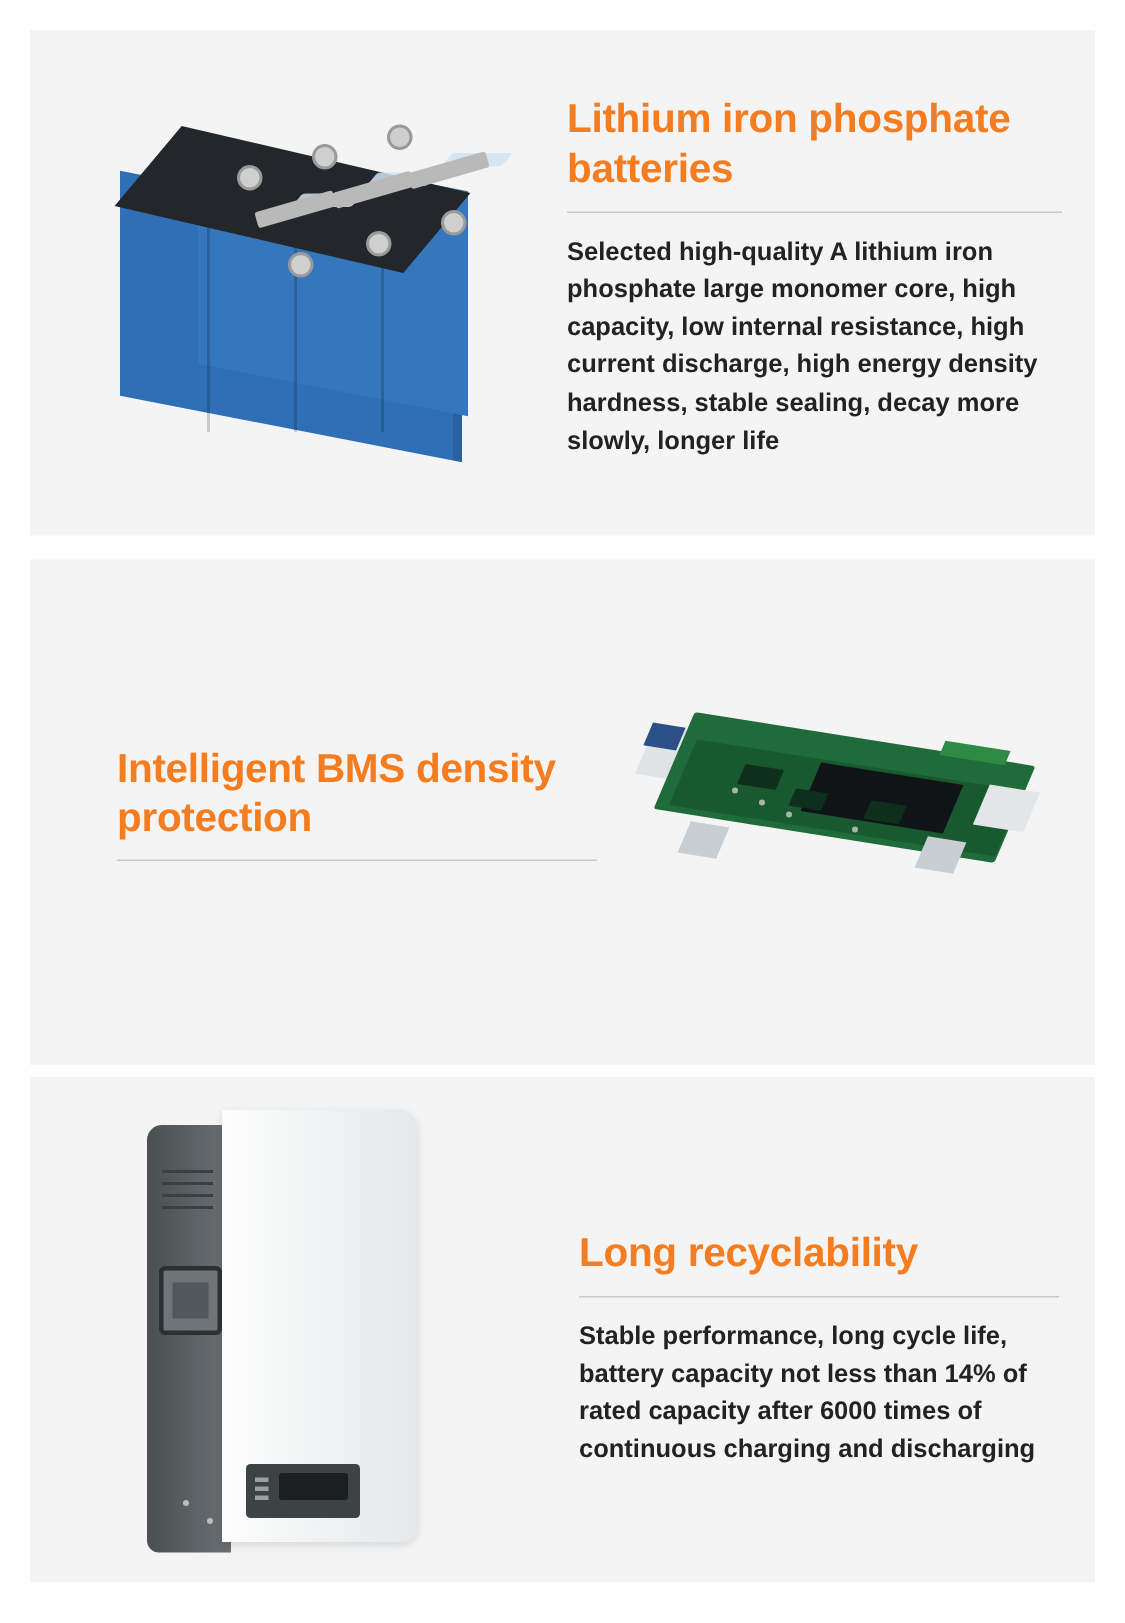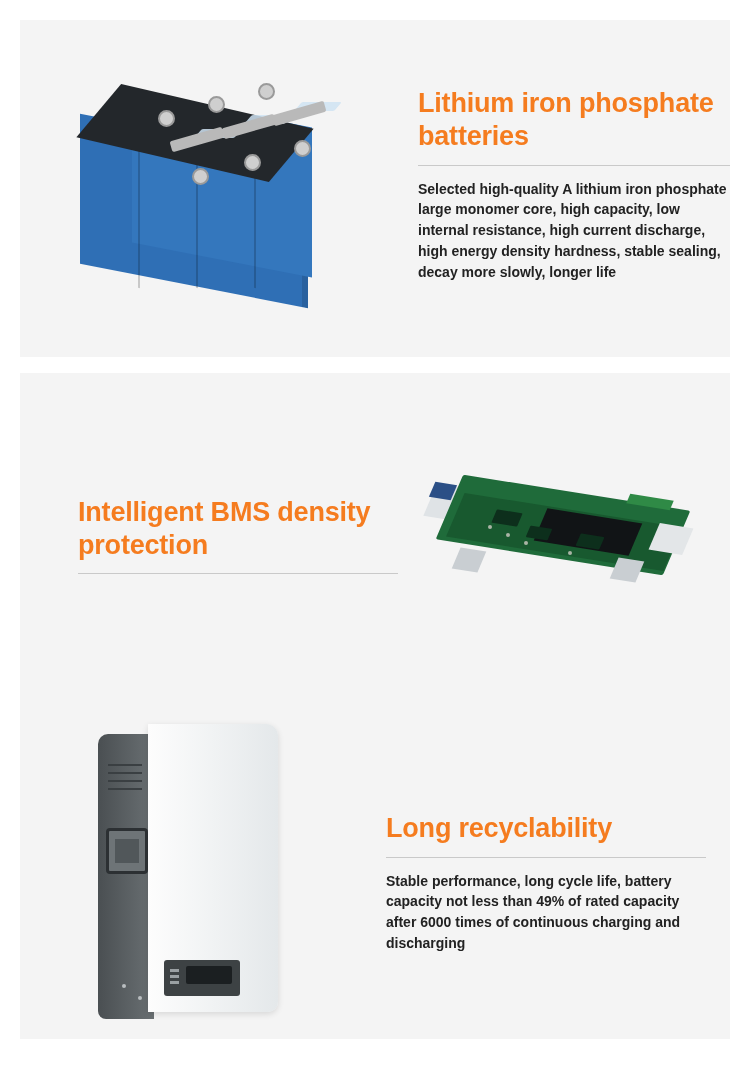--- a/index.html
+++ b/index.html
@@ -19,23 +19,23 @@
 
   .section {
     position: absolute;
     left: 20px;
     width: 710px;
     background: #f4f4f4;
     display: flex;
     align-items: center;
   }
 
-  .section-1 { top: 20px;  height: 337px; gap: 40px; }
+  .section-1 { top: 20px;  height: 337px; }
   .section-2 { top: 373px; height: 337px; }
-  .section-3 { top: 702px; height: 337px; }
+  .section-3 { top: 718px; height: 337px; }
 
   
   .text-block {
     width: 330px;
   }
   .heading {
     color: #f57c1f;
     font-weight: bold;
     font-size: 27px;
     line-height: 1.22;
@@ -44,21 +44,21 @@
   }
   .rule {
     height: 1px;
     background: #c9c9c9;
     margin: 12px 0 13px 0;
     width: 100%;
   }
   .body-text {
     color: #222222;
     font-weight: bold;
-    font-size: 14px;
+    font-size: 17px;
     line-height: 1.48;
     margin: 0;
   }
 
   
   .s1-img {
     width: 350px;
     height: 100%;
     position: relative;
     flex: none;
@@ -446,17 +446,17 @@
           <div class="dot d2"></div>
           <div class="dot d3"></div>
           <div class="scr"></div>
         </div>
       </div>
     </div>
 
     <div class="text-block s3-text">
       <h2 class="heading">Long recyclability</h2>
       <div class="rule"></div>
-      <p class="body-text">Stable performance, long cycle life, battery capacity not less than 49% of rated capacity after 6000 times of continuous charging and discharging</p>
+      <p class="body-text">Stable performance, long cycle life, battery capacity not less than 14% of rated capacity after 6000 times of continuous charging and discharging</p>
     </div>
   </div>
 
 </div>
 
 </body></html>

